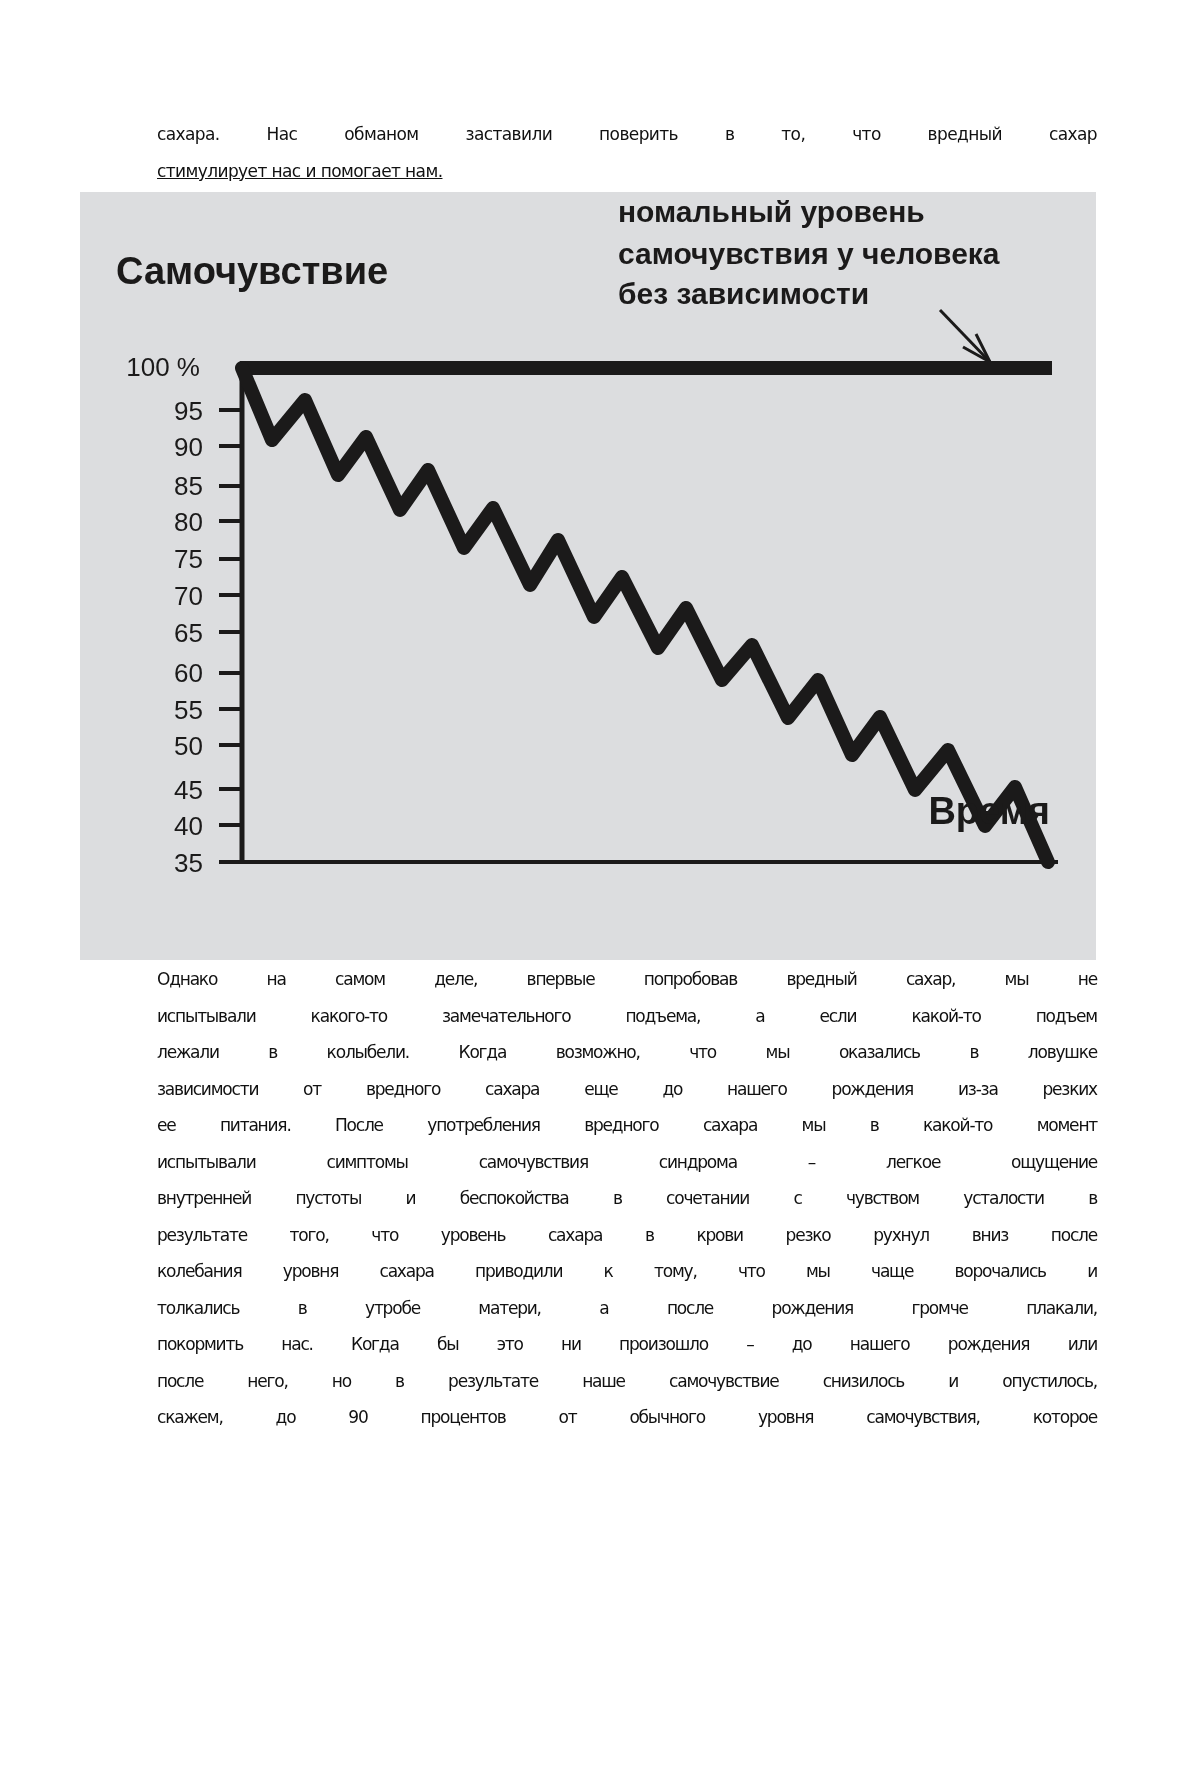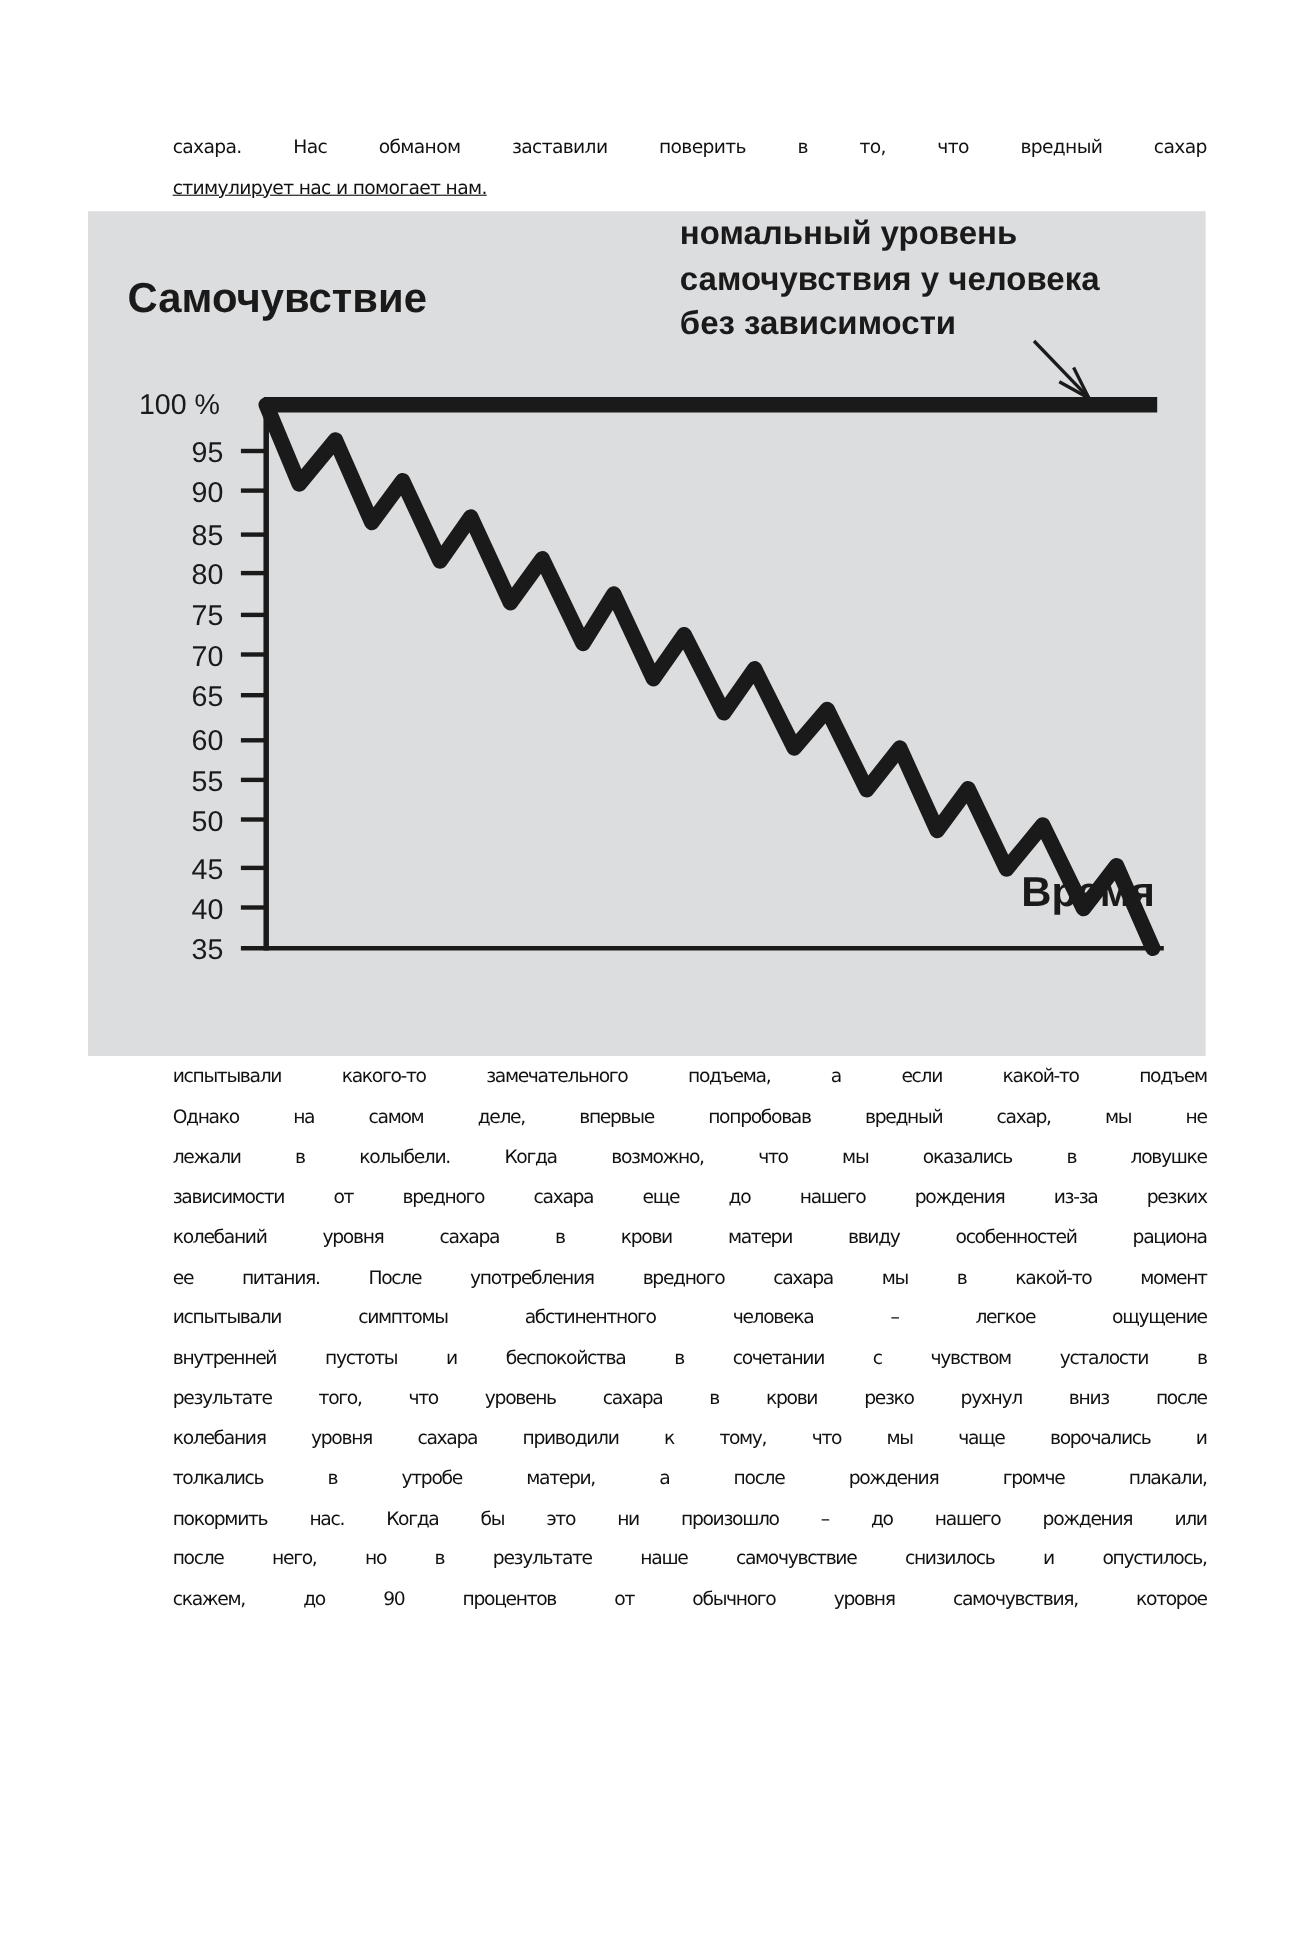--- a/index.html
+++ b/index.html
@@ -73,27 +73,26 @@
 
     <line x1="160" y1="176" x2="972" y2="176" stroke="#1b1a1a" stroke-width="14"></line>
 
     <polyline fill="none" stroke="#1b1a1a" stroke-width="14" stroke-linejoin="round" stroke-linecap="round" points="162,176 192,248 225,208 258,283 286,245 320,318 348,278 384,356 413,316 450,393 478,348 514,425 542,385 578,456 606,416 642,488 672,453 708,526 738,488 772,563 800,525 835,598 868,558 905,634 935,595 968,670"></polyline>
 
     <text class="lbl" x="970" y="632" font-size="38" font-weight="bold" text-anchor="end">Время</text>
   </svg>
 </div>
 
 <div class="para" id="para-body">
+  <span class="ln">Однако на самом деле, впервые попробовав вредный сахар, мы не</span>
   <span class="ln">испытывали какого-то замечательного подъема, а если какой-то подъем</span>
-  <span class="ln">Однако на самом деле, впервые попробовав вредный сахар, мы не</span>
   <span class="ln">лежали в колыбели. Когда возможно, что мы оказались в ловушке</span>
   <span class="ln">зависимости от вредного сахара еще до нашего рождения из-за резких</span>
-  <span class="ln">колебаний уровня сахара в крови матери ввиду особенностей рациона</span>
   <span class="ln">ее питания. После употребления вредного сахара мы в какой-то момент</span>
-  <span class="ln">испытывали симптомы абстинентного человека – легкое ощущение</span>
+  <span class="ln">испытывали симптомы самочувствия синдрома – легкое ощущение</span>
   <span class="ln">внутренней пустоты и беспокойства в сочетании с чувством усталости в</span>
   <span class="ln">результате того, что уровень сахара в крови резко рухнул вниз после</span>
   <span class="ln">колебания уровня сахара приводили к тому, что мы чаще ворочались и</span>
   <span class="ln">толкались в утробе матери, а после рождения громче плакали,</span>
   <span class="ln">покормить нас. Когда бы это ни произошло – до нашего рождения или</span>
   <span class="ln">после него, но в результате наше самочувствие снизилось и опустилось,</span>
   <span class="ln">скажем, до 90 процентов от обычного уровня самочувствия, которое</span>
 </div>
 
 </body></html>

